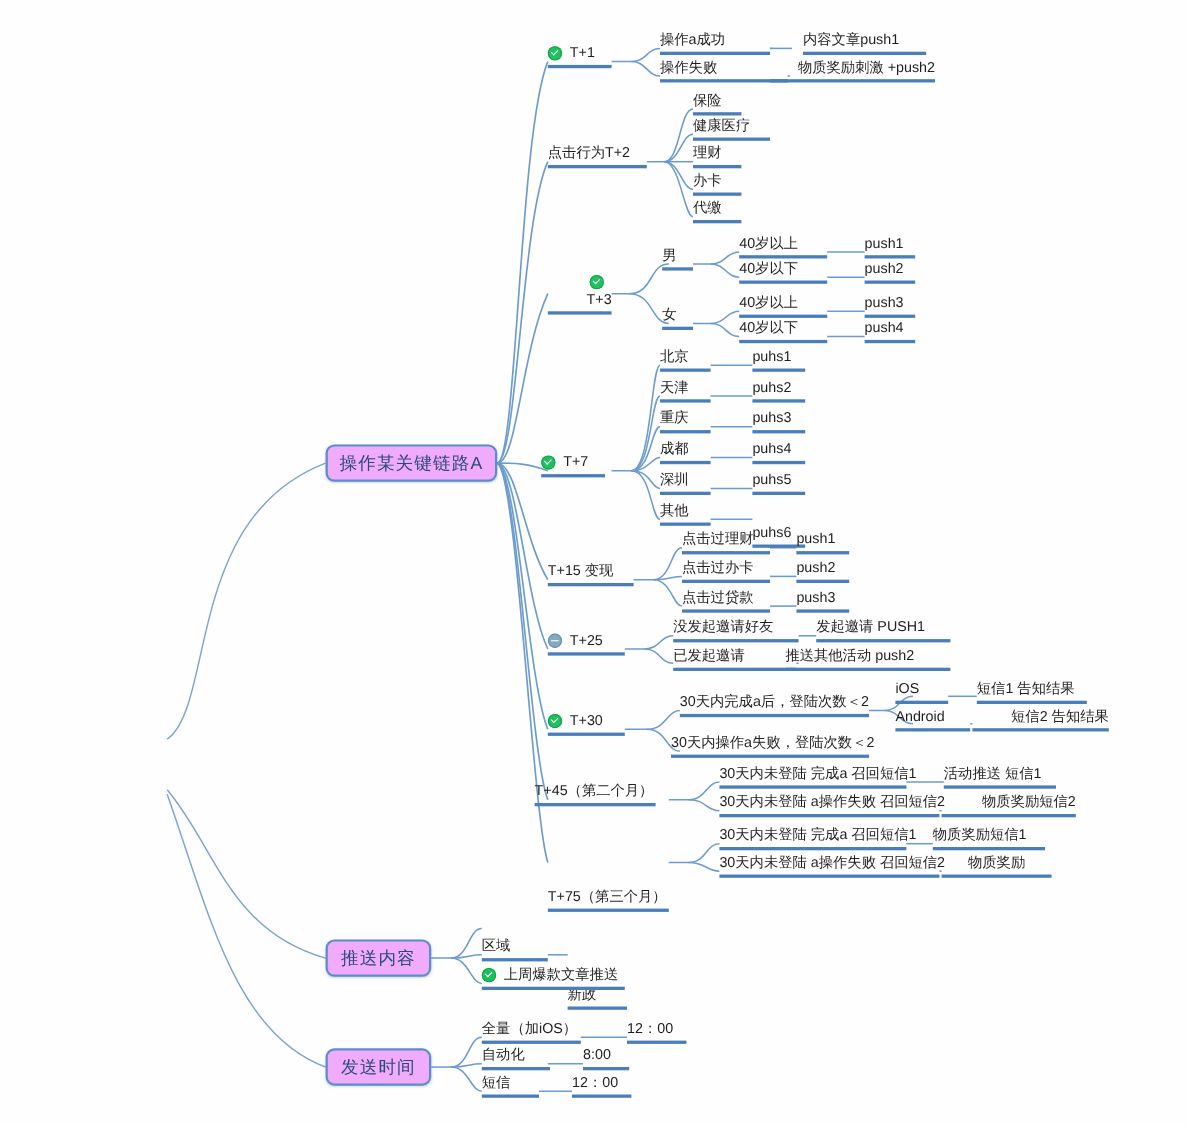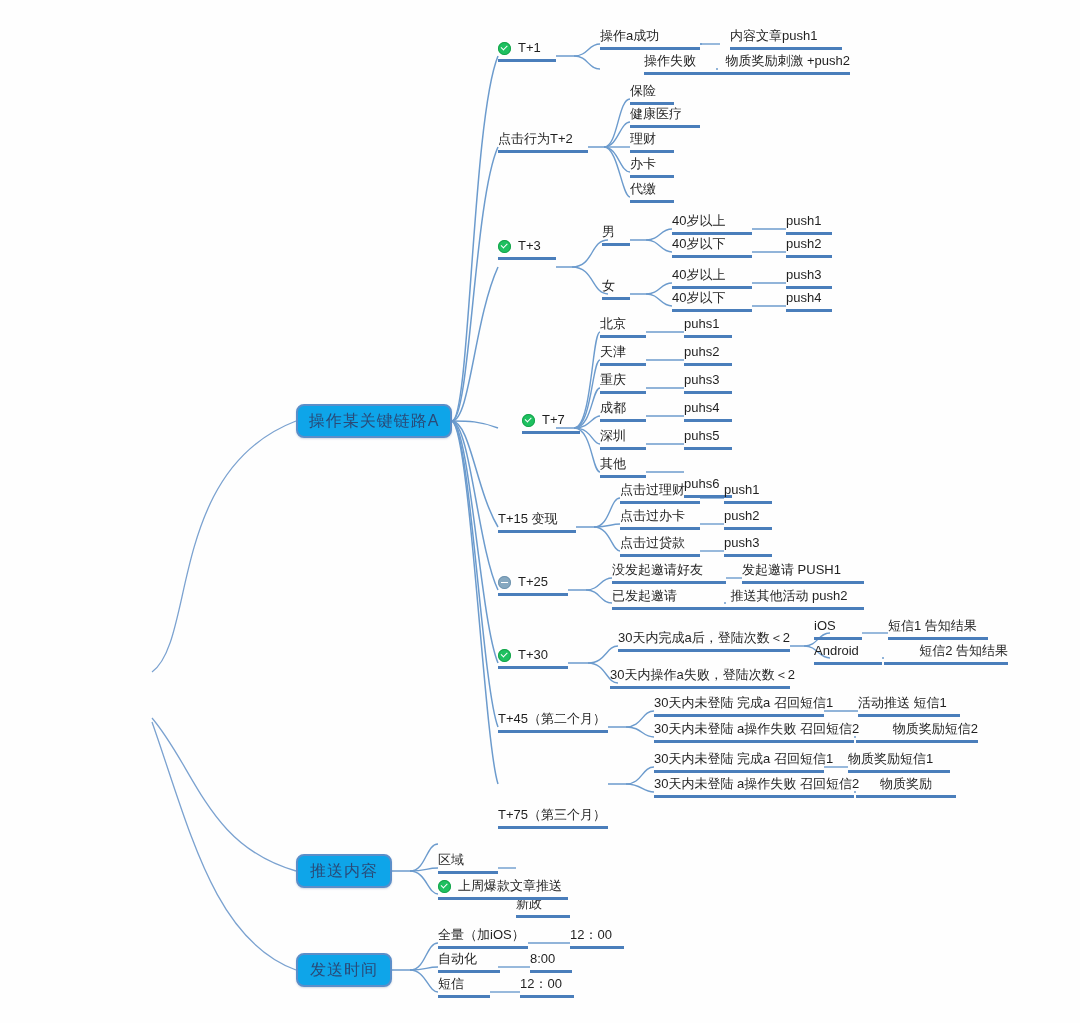--- a/index.html
+++ b/index.html
@@ -10,21 +10,21 @@
     overflow:hidden;
     position:relative;
   }
   #mindmap{position:absolute;left:0;top:0;width:1080px;height:1023px;}
   svg.links{position:absolute;left:0;top:0;width:1080px;height:1023px;pointer-events:none;}
 
   
   .boxnode{
     position:absolute;
     box-sizing:border-box;
-    background:#0ea5e9;
+    background:#f0abfc;
     border:2px solid #5b8ec9;
     border-radius:9px;
     color:#2a4a77;
     display:flex;align-items:center;justify-content:center;
     white-space:nowrap;
     box-shadow:0 1px 2px rgba(80,110,150,.25);
   }
   .root{
     font-size:26px;letter-spacing:2px;
     border-width:3px;border-radius:12px;
@@ -183,21 +183,21 @@
   <div class="topic" style="left:498px;top:40px;width:58px;">
     <span class="sicon ok"></span>
     <span class="tx">T+1</span>
   </div>
   <div class="topic" style="left:600px;top:28px;width:100px;">
     <span class="tx">操作a成功</span>
   </div>
   <div class="topic" style="left:720px;top:28px;width:112px;margin-left:10px;">
     <span class="tx">内容文章push1</span>
   </div>
-  <div class="topic" style="left:600px;top:53px;width:116px;margin-left:44px;">
+  <div class="topic" style="left:600px;top:53px;width:116px;">
     <span class="tx">操作失败</span>
   </div>
   <div class="topic" style="left:700px;top:53px;width:150px;justify-content:flex-end;">
     <span class="tx">物质奖励刺激 +push2</span>
   </div>
 
   <div class="topic" style="left:498px;top:131px;width:90px;">
     <span class="tx">点击行为T+2</span>
   </div>
   <div class="topic" style="left:630px;top:83px;width:44px;">
@@ -209,21 +209,21 @@
   <div class="topic" style="left:630px;top:131px;width:44px;">
     <span class="tx">理财</span>
   </div>
   <div class="topic" style="left:630px;top:156px;width:44px;text-align:center;">
     <span class="tx">办卡</span>
   </div>
   <div class="topic" style="left:630px;top:181px;width:44px;">
     <span class="tx">代缴</span>
   </div>
 
-  <div class="topic" style="left:498px;top:238px;width:58px;">
+  <div class="topic" style="left:498px;top:251px;width:58px;flex-direction:column;">
     <span class="sicon ok"></span>
     <span class="tx">T+3</span>
   </div>
   <div class="topic" style="left:602px;top:224px;width:28px;">
     <span class="tx">男</span>
   </div>
   <div class="topic" style="left:602px;top:278px;width:28px;">
     <span class="tx">女</span>
   </div>
   <div class="topic" style="left:672px;top:213px;width:80px;">
@@ -244,21 +244,21 @@
   <div class="topic" style="left:786px;top:267px;width:46px;">
     <span class="tx">push3</span>
   </div>
   <div class="topic" style="left:672px;top:290px;width:80px;">
     <span class="tx">40岁以下</span>
   </div>
   <div class="topic" style="left:786px;top:290px;width:46px;">
     <span class="tx">push4</span>
   </div>
 
-  <div class="topic" style="left:522px;top:412px;width:58px;">
+  <div class="topic" style="left:492px;top:412px;width:58px;">
     <span class="sicon ok"></span>
     <span class="tx">T+7</span>
   </div>
   <div class="topic" style="left:600px;top:316px;width:46px;">
     <span class="tx">北京</span>
   </div>
   <div class="topic" style="left:684px;top:316px;width:48px;">
     <span class="tx">puhs1</span>
   </div>
   <div class="topic" style="left:600px;top:344px;width:46px;">
@@ -320,21 +320,21 @@
   </div>
   <div class="topic" style="left:612px;top:562px;width:114px;">
     <span class="tx">没发起邀请好友</span>
   </div>
   <div class="topic" style="left:742px;top:562px;width:122px;">
     <span class="tx">发起邀请 PUSH1</span>
   </div>
   <div class="topic" style="left:612px;top:588px;width:112px;">
     <span class="tx">已发起邀请</span>
   </div>
-  <div class="topic" style="left:714px;top:588px;width:150px;justify-content:center;">
+  <div class="topic" style="left:714px;top:588px;width:150px;justify-content:flex-start;">
     <span class="tx">推送其他活动 push2</span>
   </div>
 
   <div class="topic" style="left:498px;top:647px;width:70px;">
     <span class="sicon ok"></span>
     <span class="tx">T+30</span>
   </div>
   <div class="topic" style="left:618px;top:630px;width:172px;">
     <span class="tx">30天内完成a后，登陆次数＜2</span>
   </div>
@@ -347,21 +347,21 @@
   <div class="topic" style="left:814px;top:643px;width:68px;">
     <span class="tx">Android</span>
   </div>
   <div class="topic" style="left:884px;top:643px;width:124px;justify-content:flex-end;">
     <span class="tx">短信2 告知结果</span>
   </div>
   <div class="topic" style="left:610px;top:667px;width:180px;">
     <span class="tx">30天内操作a失败，登陆次数＜2</span>
   </div>
 
-  <div class="topic" style="left:498px;top:711px;width:110px;">
+  <div class="topic" style="left:486px;top:711px;width:110px;">
     <span class="tx">T+45（第二个月）</span>
   </div>
   <div class="topic" style="left:654px;top:695px;width:170px;">
     <span class="tx">30天内未登陆 完成a 召回短信1</span>
   </div>
   <div class="topic" style="left:858px;top:695px;width:102px;">
     <span class="tx">活动推送 短信1</span>
   </div>
   <div class="topic" style="left:654px;top:721px;width:200px;">
     <span class="tx">30天内未登陆 a操作失败 召回短信2</span>

